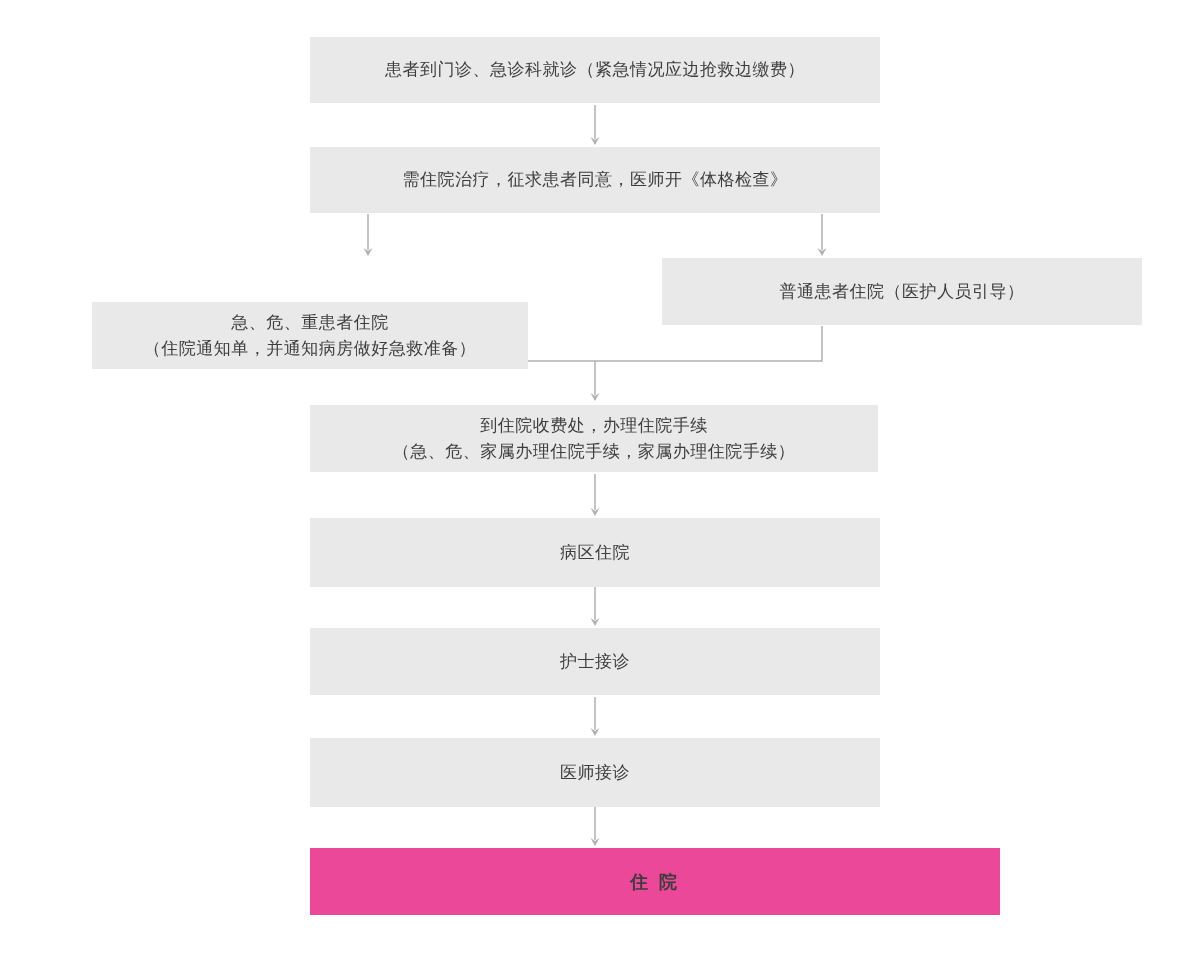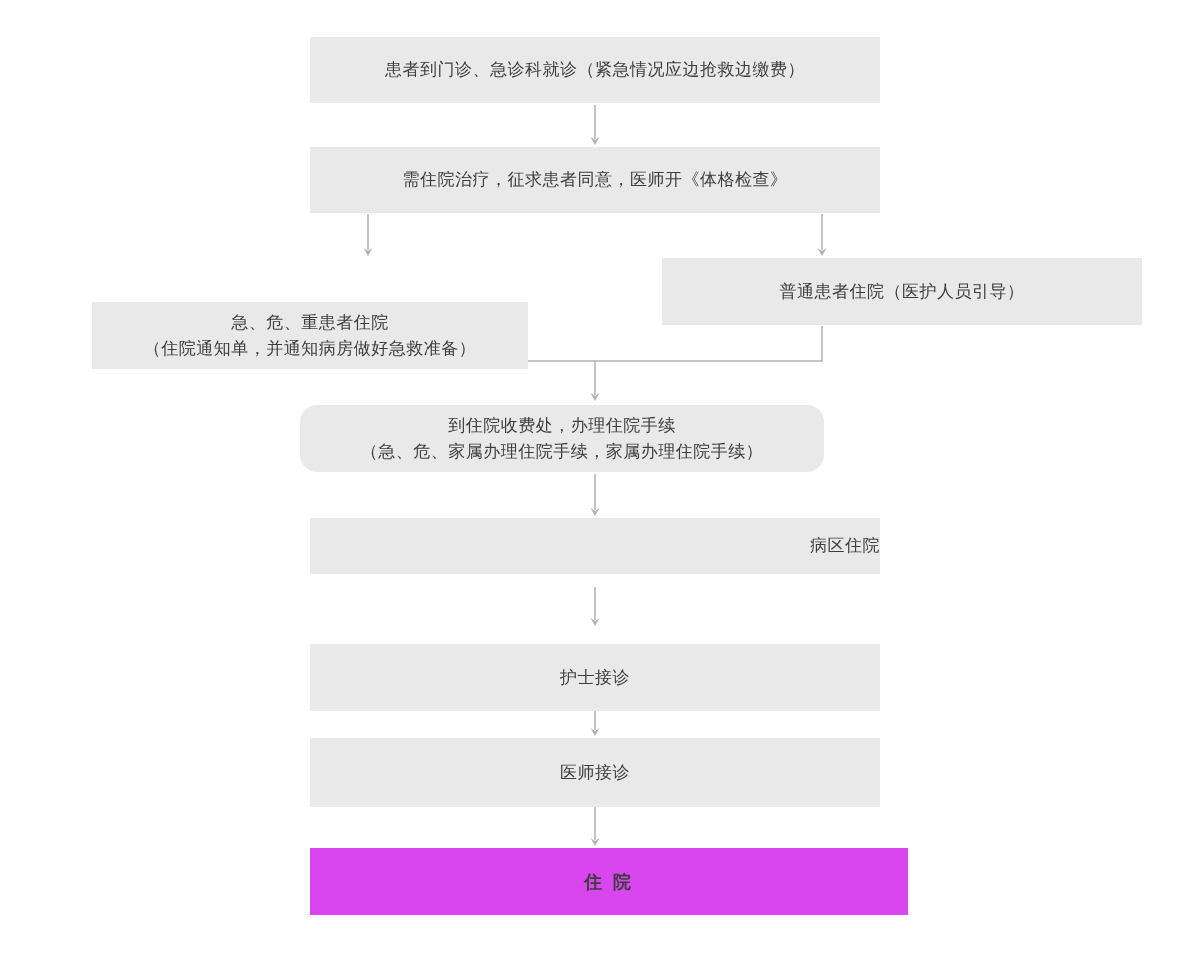--- a/index.html
+++ b/index.html
@@ -36,26 +36,26 @@
     font-size: 17px;
     line-height: 26px;
     letter-spacing: 0.5px;
   }
   .node span { display: block; white-space: nowrap; }
 
   .n-step1  { left: 310px; top: 37px;  width: 570px; height: 66px; }
   .n-step2  { left: 310px; top: 147px; width: 570px; height: 66px; }
   .n-urgent { left: 92px;  top: 258px; width: 436px; height: 67px; margin-top: 44px; }
   .n-normal { left: 662px; top: 258px; width: 480px; height: 67px; }
-  .n-step4  { left: 300px; top: 405px; width: 524px; height: 67px; border-radius: 17px; }
-  .n-step5  { left: 310px; top: 518px; width: 570px; height: 56px; align-items: flex-end; }
-  .n-step6  { left: 310px; top: 628px; width: 570px; height: 67px; margin-top: 16px; }
+  .n-step4  { left: 310px; top: 405px; width: 568px; height: 67px; }
+  .n-step5  { left: 310px; top: 518px; width: 570px; height: 69px; }
+  .n-step6  { left: 310px; top: 628px; width: 570px; height: 67px; }
   .n-step7  { left: 310px; top: 738px; width: 570px; height: 69px; }
-  .n-final  { left: 310px; top: 848px; width: 598px; height: 67px;
-              background: #d946ef; font-weight: bold; font-size: 18px;
+  .n-final  { left: 310px; top: 848px; width: 690px; height: 67px;
+              background: #ec4899; font-weight: bold; font-size: 18px;
               letter-spacing: 3px; }
 
   .connectors line, .connectors path.rail {
     stroke: #b1b1b1;
     stroke-width: 1.5;
     fill: none;
   }
   .connectors path.head {
     fill: #b1b1b1;
     stroke: none;

